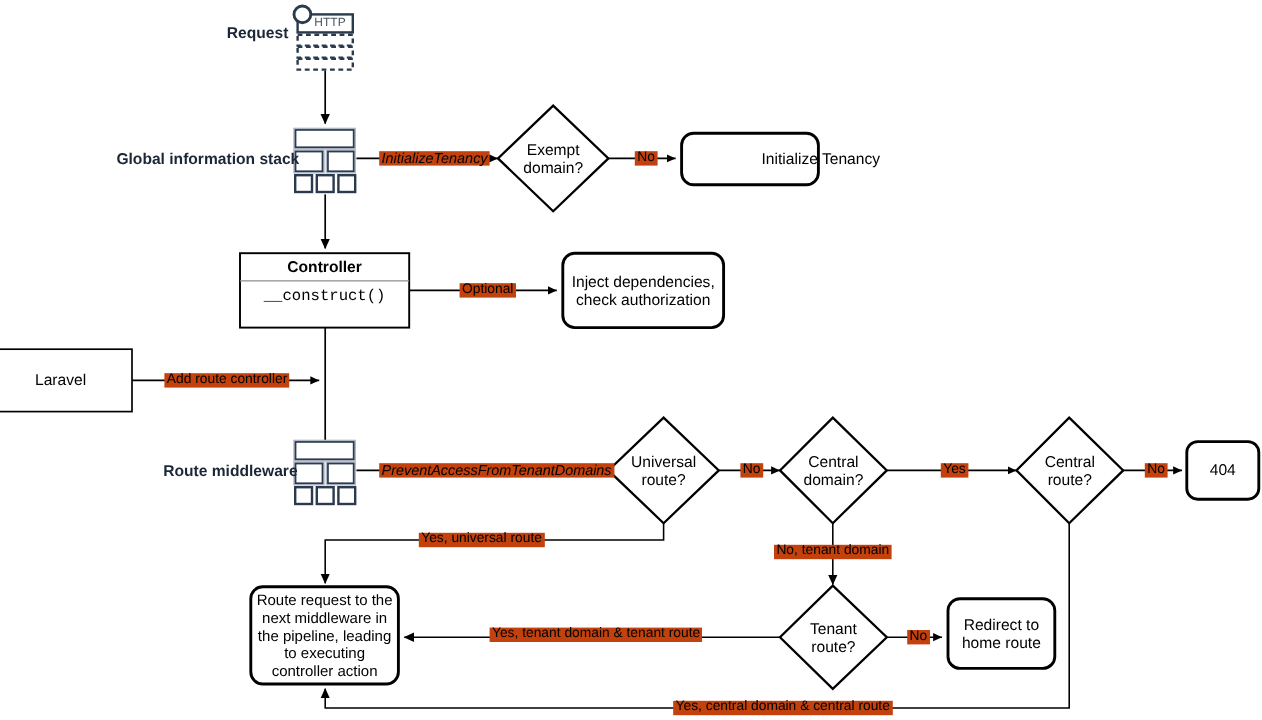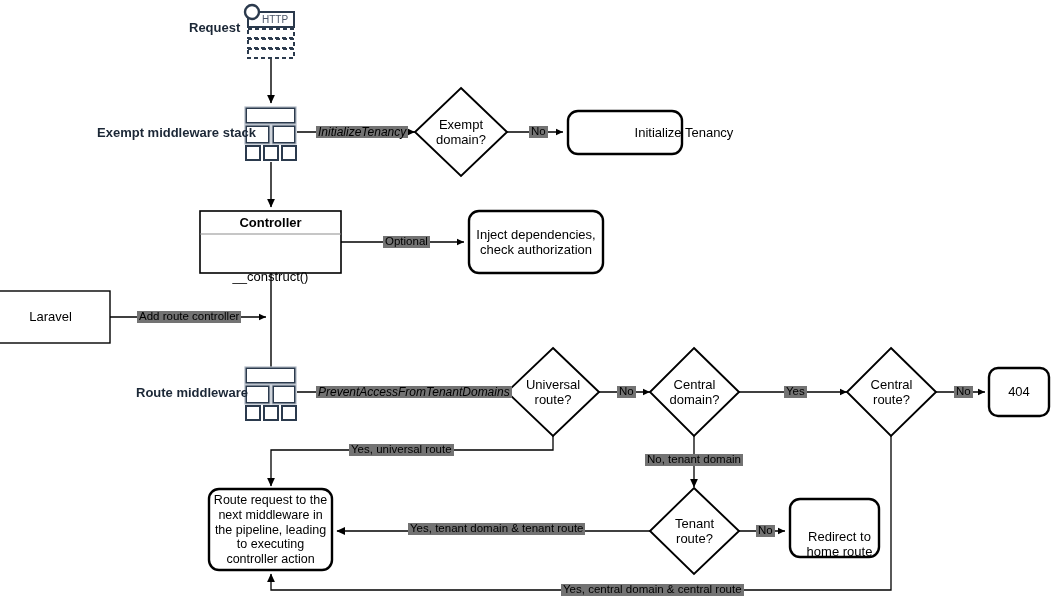--- a/index.html
+++ b/index.html
@@ -35,21 +35,21 @@
     line-height: 1.18;
     font-size: 13px;
     color: #000;
     pointer-events: none;
     white-space: pre-line;
   }
   .edge-label {
     position: absolute;
     font-size: 11.5px;
     color: #000;
-    background: #737373;
+    background: #c2410c;
     padding: 0 2px;
     white-space: nowrap;
     line-height: 1;
   }
   .edge-label.italic { font-style: italic; font-size: 12px; }
   .swim-label {
     position: absolute;
     font-size: 13px;
     font-weight: bold;
     color: #1b2736;
@@ -156,53 +156,53 @@
     <path d="M739,531 L785,531" stroke="#000" stroke-width="1.3" fill="none" marker-end="url(#arrowThin)"></path>
 
     <path d="M650,531 L337,531" stroke="#000" stroke-width="1.3" fill="none" marker-end="url(#arrow)"></path>
 
     <rect x="790" y="499" width="89" height="58" rx="10" ry="10" fill="#ffffff" stroke="#000" stroke-width="2.4"></rect>
 
     <rect x="209" y="489" width="123" height="81" rx="10" ry="10" fill="#ffffff" stroke="#000" stroke-width="2.4"></rect>
   </svg>
 
   <div class="swim-label" style="left:189px; top:20px;">Request</div>
-  <div class="swim-label" style="left:97px; top:125px;">Exempt middleware stack</div>
+  <div class="swim-label" style="left:97px; top:125px;">Global information stack</div>
   <div class="swim-label" style="left:136px; top:385px;">Route middleware</div>
 
   <div class="node-text" style="left:256px; top:13px; width:38px; height:14px; font-size:10px; color:#4a5568;">HTTP</div>
 
   <div class="node-text" style="left:415px; top:108px; width:92px; height:48px;">Exempt
 domain?</div>
 
   <div class="node-text" style="left:568px; top:111px; width:136px; height:43px;padding-left:48px;">Initialize Tenancy</div>
 
   <div class="node-text" style="left:200px; top:212px; width:141px; height:22px; font-weight:bold;">Controller</div>
-  <div class="node-text" style="left:200px; top:250px; width:141px; height:54px;">__construct()</div>
+  <div class="node-text" style="left:200px; top:220px; width:141px; height:54px;font-family:Liberation Mono, monospace;">__construct()</div>
 
   <div class="node-text" style="left:469px; top:211px; width:134px; height:62px;">Inject dependencies,
 check authorization</div>
 
   <div class="node-text" style="left:-9px; top:291px; width:119px; height:52px;">Laravel</div>
 
   <div class="node-text" style="left:507px; top:368px; width:92px; height:48px;">Universal
 route?</div>
 
   <div class="node-text" style="left:650px; top:368px; width:89px; height:48px;">Central
 domain?</div>
 
   <div class="node-text" style="left:847px; top:368px; width:89px; height:48px;">Central
 route?</div>
 
   <div class="node-text" style="left:989px; top:368px; width:60px; height:48px;">404</div>
 
   <div class="node-text" style="left:650px; top:508px; width:89px; height:46px;">Tenant
 route?</div>
 
-  <div class="node-text" style="left:790px; top:499px; width:99px; height:58px;margin-top:16px;">Redirect to
+  <div class="node-text" style="left:790px; top:499px; width:89px; height:58px;">Redirect to
 home route</div>
 
   <div class="node-text" style="left:209px; top:489px; width:123px; height:81px; font-size:12.5px; display:block; padding-top:4px; box-sizing:border-box;"><span>Route request to the
 next middleware in
 the pipeline, leading
 to </span><span class="bold">executing
 controller action</span></div>
 
   <div class="edge-label italic" style="left:316px; top:126px;">InitializeTenancy</div>
   <div class="edge-label" style="left:529px; top:126px;">No</div>

